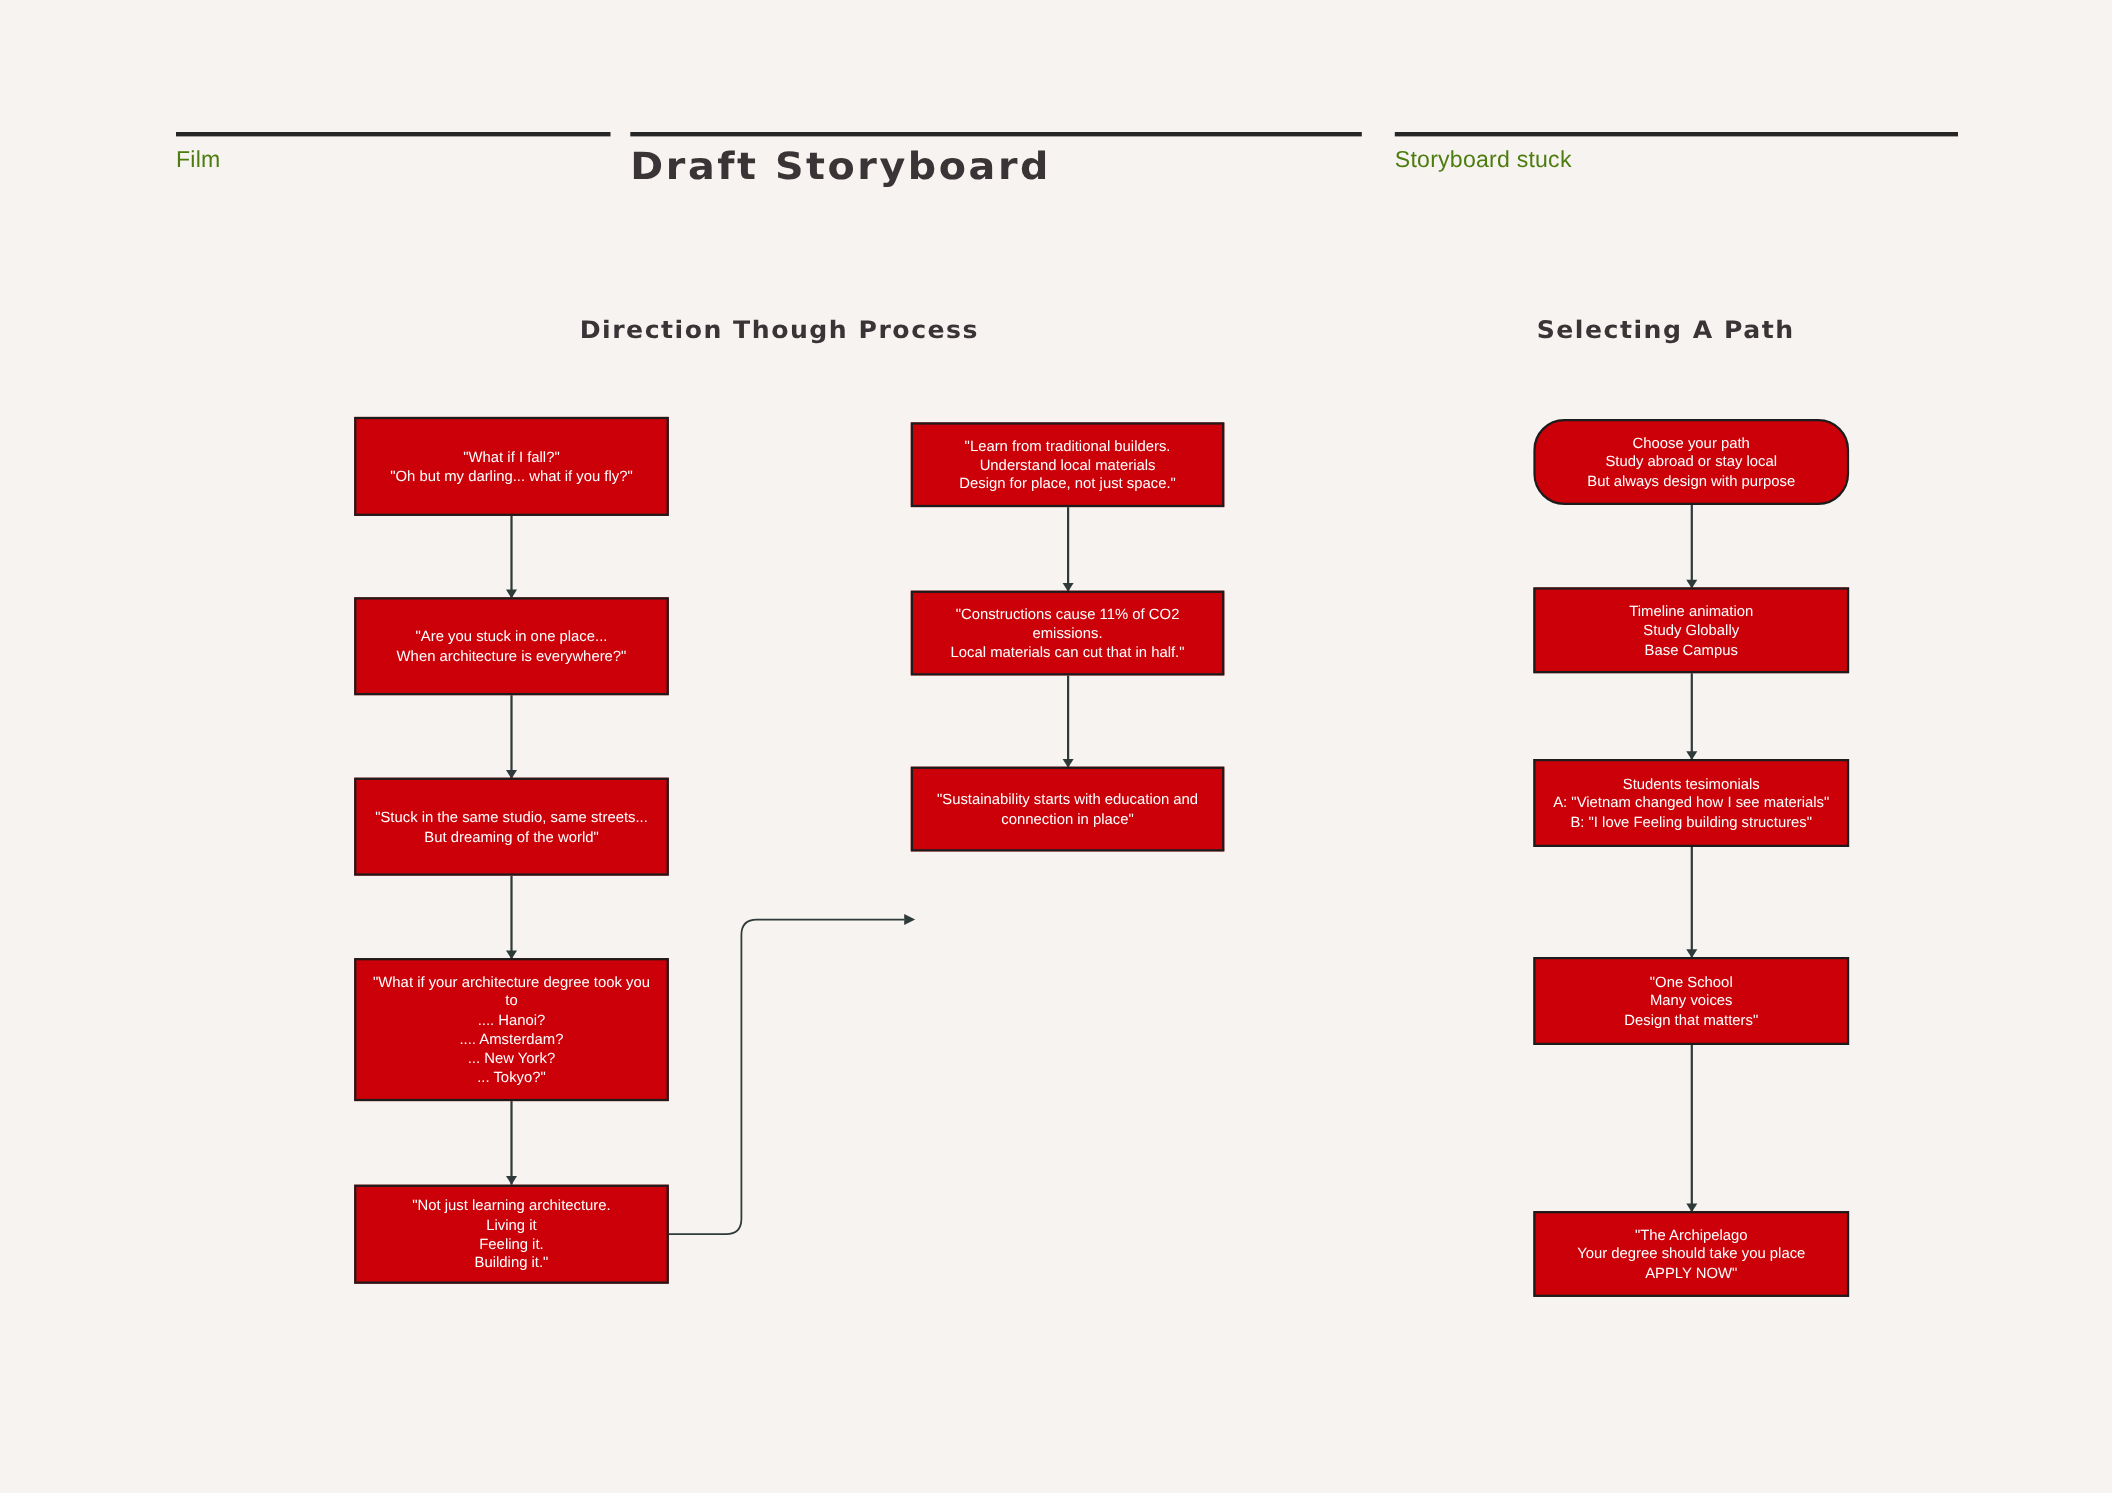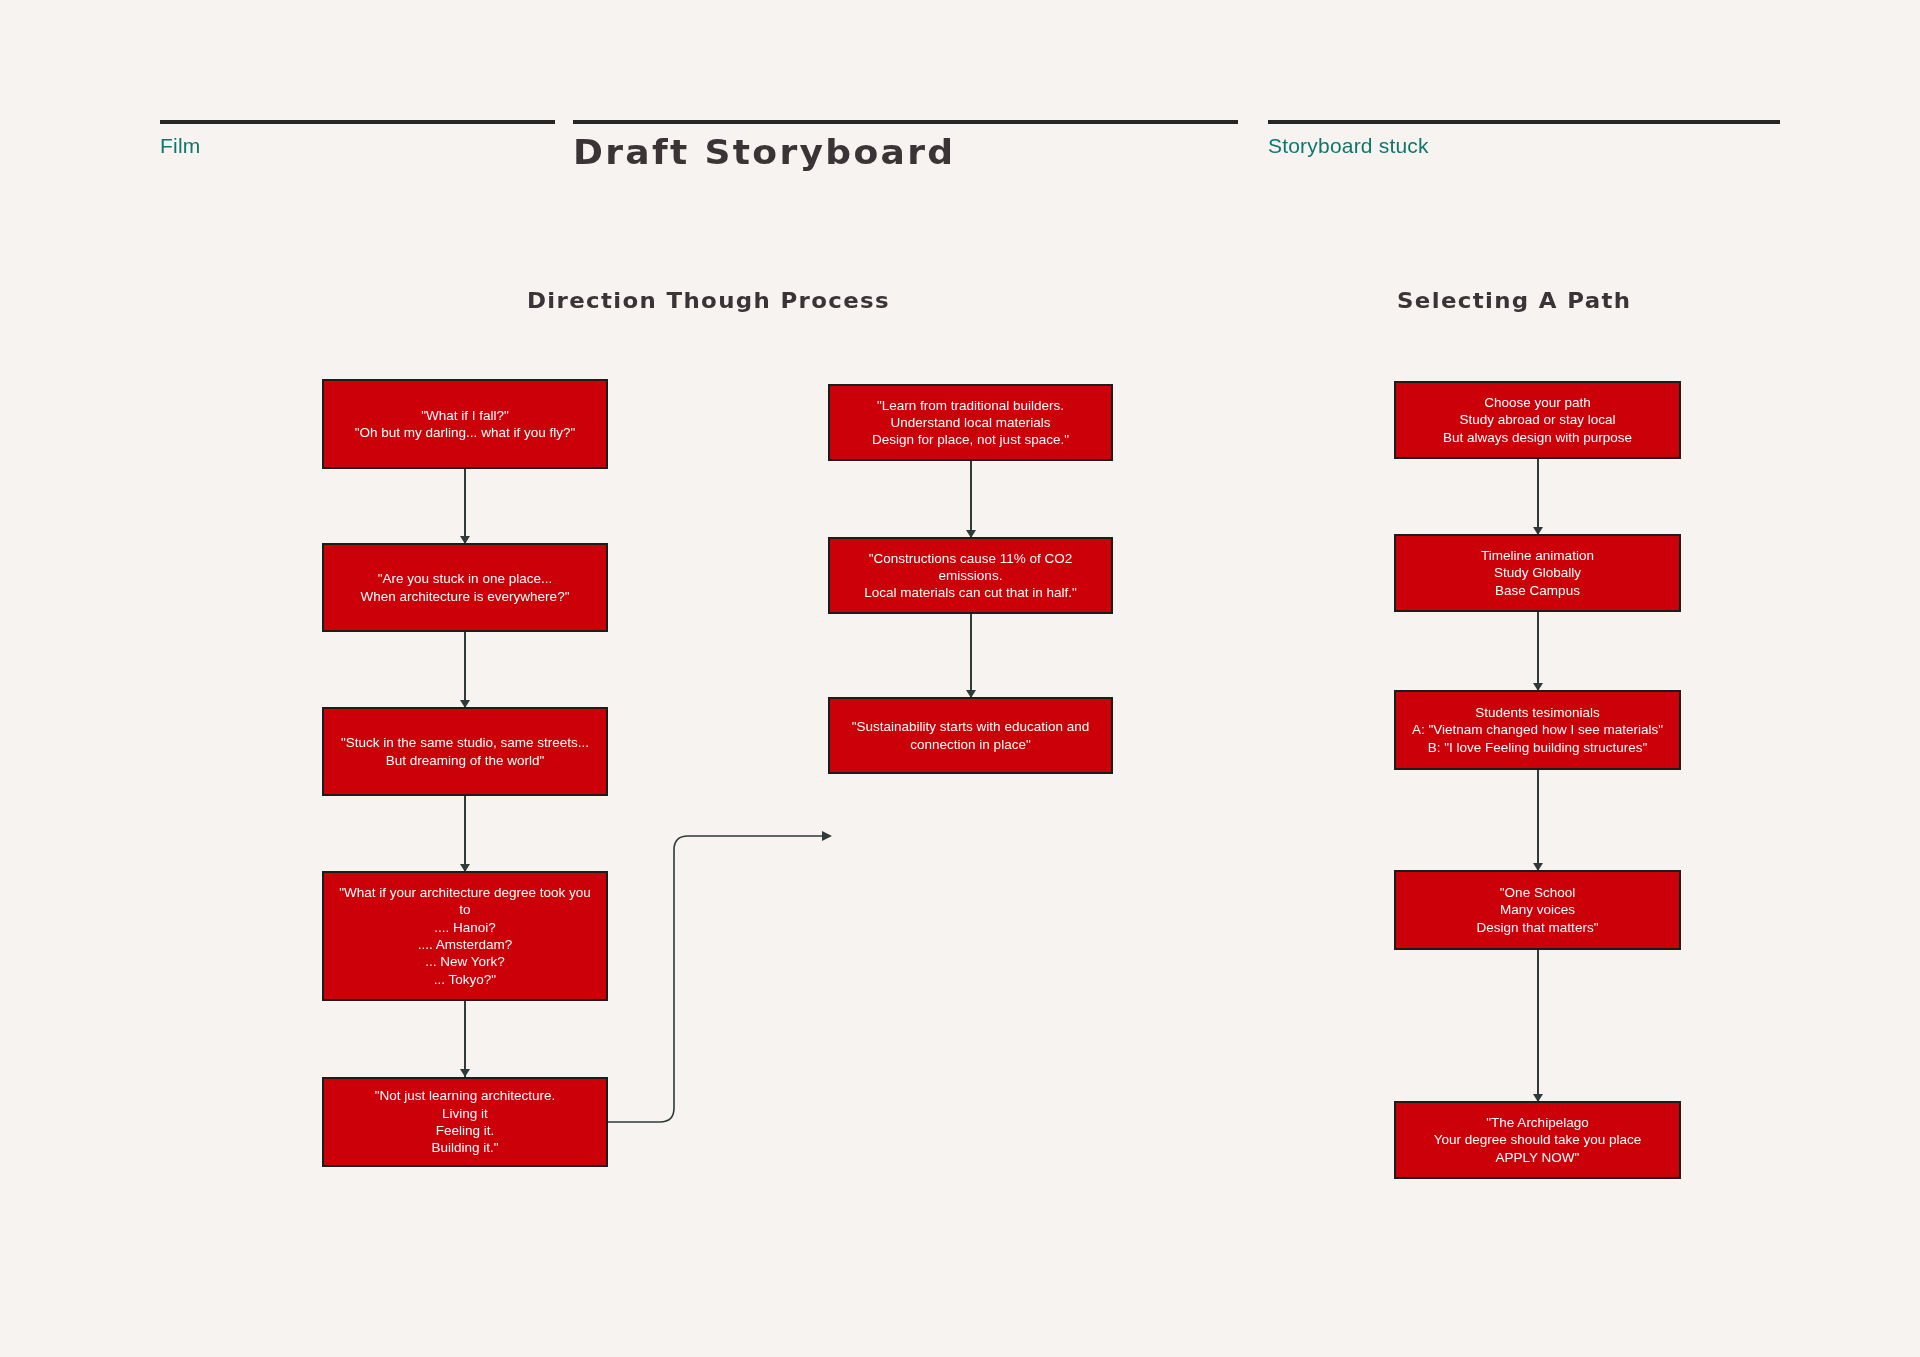--- a/index.html
+++ b/index.html
@@ -25,21 +25,21 @@
   }
   .hdr-block { position: absolute; }
   .hdr-rule {
     height: 4px;
     background: #262626;
     width: 100%;
   }
   .hdr-label {
     font-size: 21px;
     letter-spacing: 0.2px;
-    color: #0f766e;
+    color: #4d7c0f;
     margin-top: 10px;
     white-space: nowrap;
   }
   .hdr-title {
     font-family: "DejaVu Sans", sans-serif;
     font-size: 34px;
     font-weight: bold;
     letter-spacing: 2.2px;
     color: #3A3436;
     margin-top: 8px;
@@ -189,21 +189,21 @@
 Local materials can cut that in half."</span>
 </div>
 
 <div class="conn" style="left:970px; top:614px; height:84px;"></div>
 <div class="arrow-head" style="left:966px; top:690px;"></div>
 
 <div class="flow-box" style="left:828px; top:697px; width:285px; height:77px;">
   <span class="txt">"Sustainability starts with education and connection in place"</span>
 </div>
 
-<div class="flow-box" style="left:1394px; top:381px; width:287px; height:78px;">
+<div class="flow-box" style="left:1394px; top:381px; width:287px; height:78px;border-radius:28px;">
   <span class="txt">Choose your path
 Study abroad or stay local
 But always design with purpose</span>
 </div>
 
 <div class="conn" style="left:1537px; top:459px; height:76px;"></div>
 <div class="arrow-head" style="left:1533px; top:527px;"></div>
 
 <div class="flow-box" style="left:1394px; top:534px; width:287px; height:78px;">
   <span class="txt">Timeline animation

